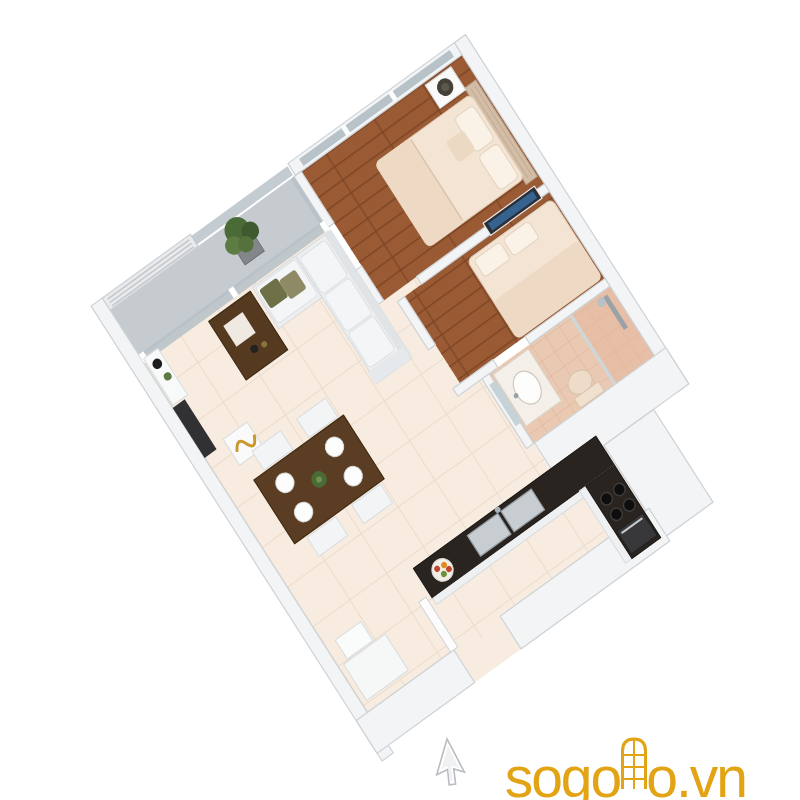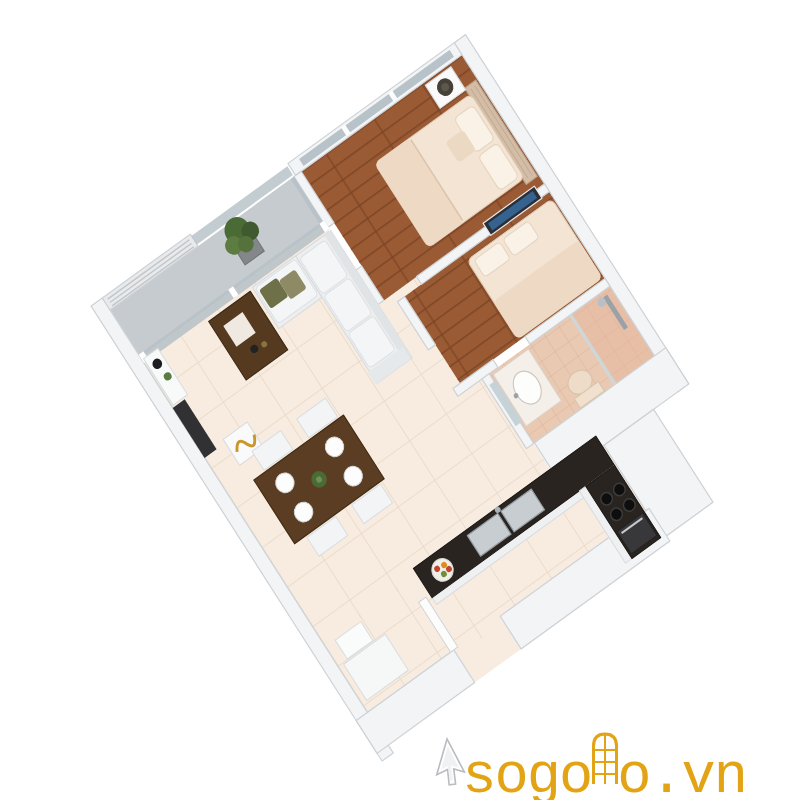--- a/index.html
+++ b/index.html
@@ -1,17 +1,17 @@
 <!DOCTYPE html>
 <html><head>
 <meta charset="utf-8">
 <style>
   html,body{margin:0;padding:0;background:#ffffff;}
   .stage{position:relative;width:800px;height:800px;background:#ffffff;overflow:hidden;
-         font-family:Liberation Mono, monospace;}
+         font-family:Liberation Sans, sans-serif;}
   .plan-svg{position:absolute;left:0;top:0;}
   .watermark{position:absolute;right:54px;bottom:0px;display:flex;align-items:flex-end;
              color:#E2A414;font-size:57px;font-weight:400;letter-spacing:-2px;line-height:1.0;
              user-select:none;}
   .watermark .txt{display:inline-block;transform:translateY(6px);}
   .watermark .door{display:inline-block;margin:0 -3px 0 -1px;}
 </style>
 </head>
 <body>
 <div class="stage">

